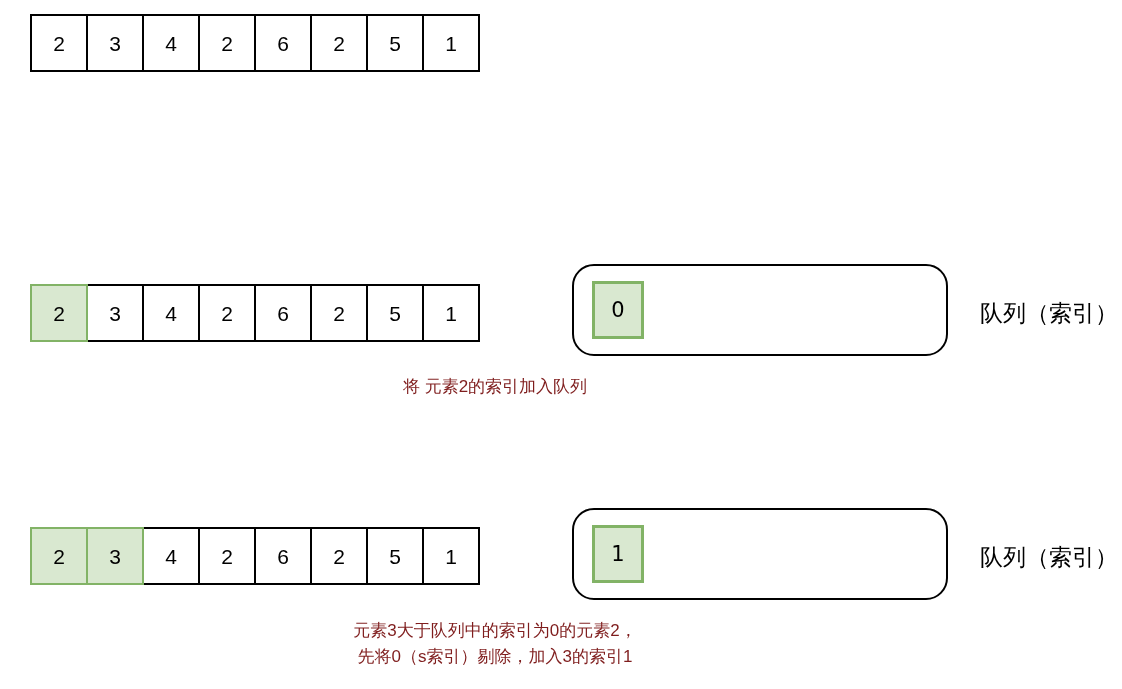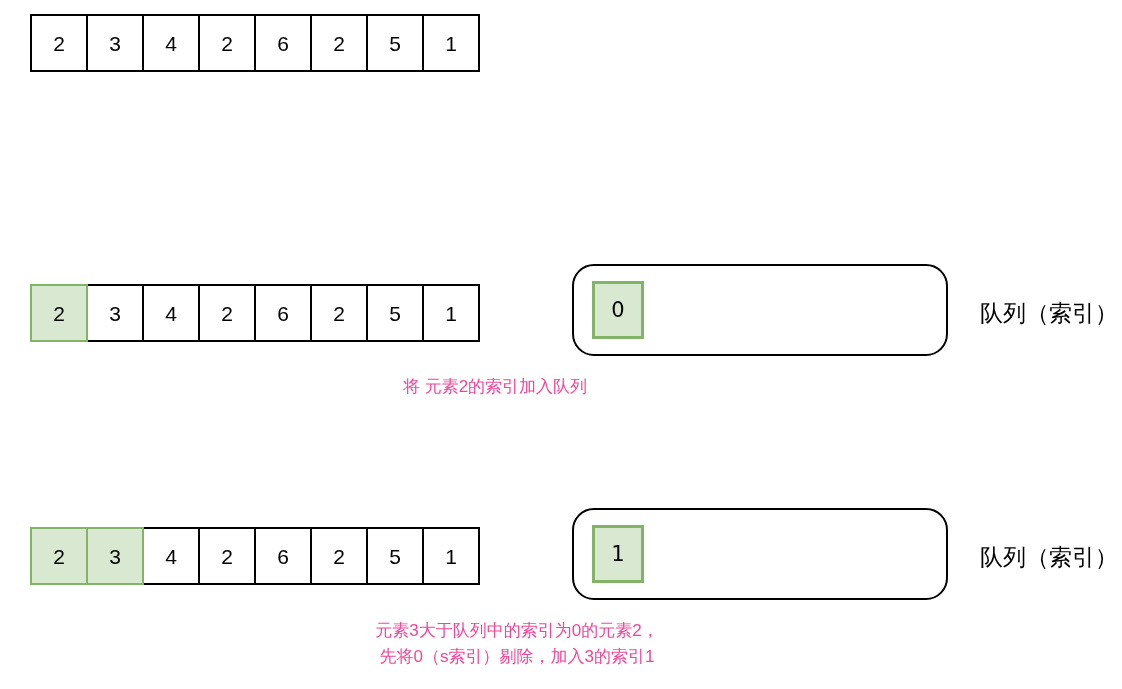--- a/index.html
+++ b/index.html
@@ -90,21 +90,21 @@
     line-height: 1.25;
     white-space: nowrap;
     color: #000000;
   }
   .caption {
     position: absolute;
     font-size: 17px;
     line-height: 1.55;
     text-align: center;
     white-space: nowrap;
-    color: #ec4899;
+    color: #7f1d1d;
   }
   .caption .ln {
     display: block;
   }
 </style>
 </head>
 <body>
 
 <div class="stage">
 
@@ -150,18 +150,18 @@
     <div class="cell">5</div>
     <div class="cell">1</div>
   </div>
 
   <div class="queue" style="left:572px; top:508px; width:376px; height:92px;">
     <div class="queue-chip">1</div>
   </div>
 
   <div class="side-label" style="left:980px; top:543px;">队列（索引）</div>
 
-  <div class="caption" style="left:0px; top:618px; width:990px;margin-left:22px;">
+  <div class="caption" style="left:0px; top:618px; width:990px;">
     <span class="ln">元素3大于队列中的索引为0的元素2，</span>
     <span class="ln">先将0（s索引）剔除，加入3的索引1</span>
   </div>
 
 </div>
 
 </body></html>

